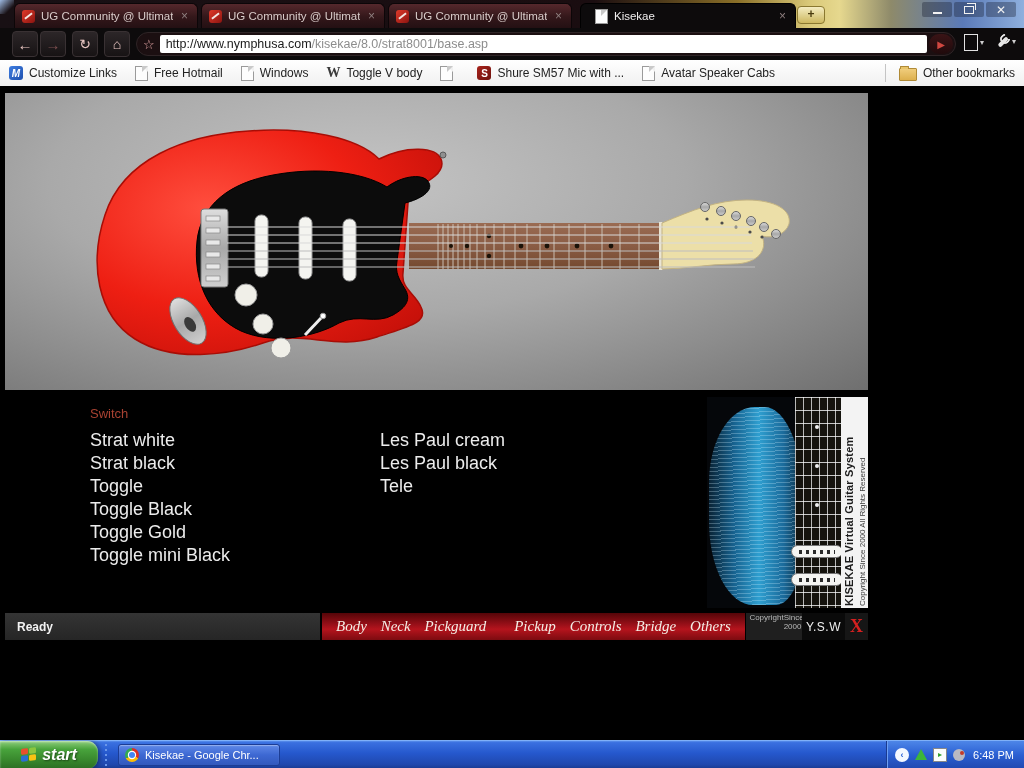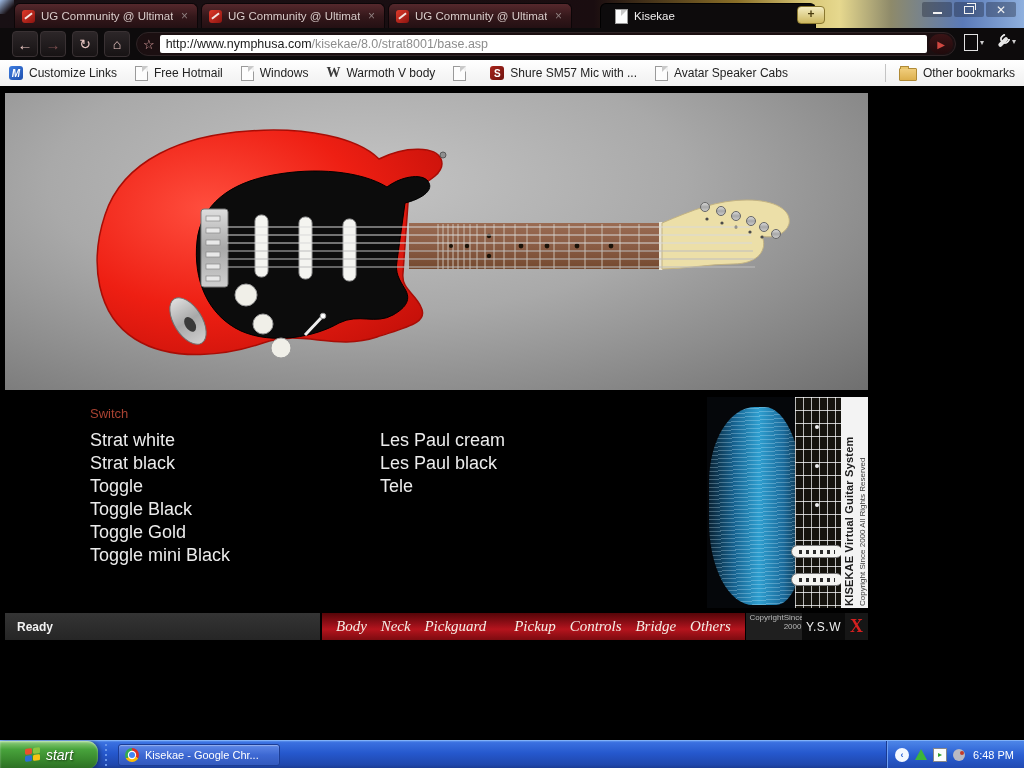--- a/index.html
+++ b/index.html
@@ -126,21 +126,21 @@
     font-size:18px;font-weight:bold;display:flex;align-items:center;justify-content:center;}
 
   
   #taskbar{position:absolute;left:0;top:740px;width:1024px;height:28px;
     background:linear-gradient(180deg,#5a90ec 0%,#3a70e0 6%,#2558cd 45%,#1f47ad 88%,#1a3c94 100%);
     border-top:1px solid #7fb0f8;box-sizing:border-box;display:flex;align-items:center;}
   #start-btn{width:98px;height:28px;border-radius:0 11px 11px 0;
     background:linear-gradient(180deg,#8fce7c 0%,#48a33c 30%,#37862c 70%,#2c6e24 100%);
     box-shadow:inset 0 1px 2px rgba(255,255,255,0.5), 2px 0 4px rgba(0,0,0,0.35);
     display:flex;align-items:center;justify-content:center;gap:6px;}
-  #start-label{color:#fff;font-weight:normal;font-style:italic;font-size:14px;text-shadow:1px 1px 2px rgba(0,0,0,0.5);}
+  #start-label{color:#fff;font-weight:bold;font-style:italic;font-size:16px;text-shadow:1px 1px 2px rgba(0,0,0,0.5);}
   .xp-flag{width:15px;height:13px;display:grid;grid-template-columns:7px 7px;grid-template-rows:6px 6px;gap:1px;transform:skewY(-6deg);}
   .xp-flag i{border-radius:1.5px;}
   .xp-flag i:nth-child(1){background:#e8502e;}
   .xp-flag i:nth-child(2){background:#8cc63f;}
   .xp-flag i:nth-child(3){background:#2a6fd4;}
   .xp-flag i:nth-child(4){background:#f8c314;}
   #task-divider{width:8px;height:22px;margin:0 4px;
     background:repeating-linear-gradient(180deg,#6a96ea 0 2px,rgba(0,0,0,0) 2px 5px);
     background-size:2px 100%;background-repeat:no-repeat;background-position:center;}
   #task-btn{width:162px;height:22px;margin-left:4px;border-radius:3px;
@@ -180,21 +180,21 @@
     <div class="tab inactive" style="left:201px;width:184px;">
       <span class="ug-favicon"></span>
       <span class="tab-label">UG Community @ Ultimate-...</span>
       <span class="tab-close">×</span>
     </div>
     <div class="tab inactive" style="left:388px;width:184px;">
       <span class="ug-favicon"></span>
       <span class="tab-label">UG Community @ Ultimate-...</span>
       <span class="tab-close">×</span>
     </div>
-    <div class="tab active" style="left:600px;width:216px;padding-left:14px;">
+    <div class="tab active" style="left:580px;width:216px;padding-left:14px;">
       <span class="page-favicon"></span>
       <span class="tab-label">Kisekae</span>
       <span class="tab-close">×</span>
     </div>
 
     <div id="newtab-btn">+</div>
 
     <div id="win-controls">
       <div class="win-btn">
           <span class="glyph-min"></span>
@@ -241,21 +241,21 @@
     <div class="bm-item">
       <span class="bm-page-icon"></span>
       <span>Free Hotmail</span>
     </div>
     <div class="bm-item">
       <span class="bm-page-icon"></span>
       <span>Windows</span>
     </div>
     <div class="bm-item">
       <span class="w-letter">W</span>
-      <span>Warmoth V body</span>
+      <span>Toggle V body</span>
     </div>
     <div class="bm-item">
       <span class="bm-page-icon"></span>
       <span></span>
     </div>
     <div class="bm-item">
       <span class="shure-badge">S</span>
       <span>Shure SM57 Mic with ...</span>
     </div>
     <div class="bm-item">

